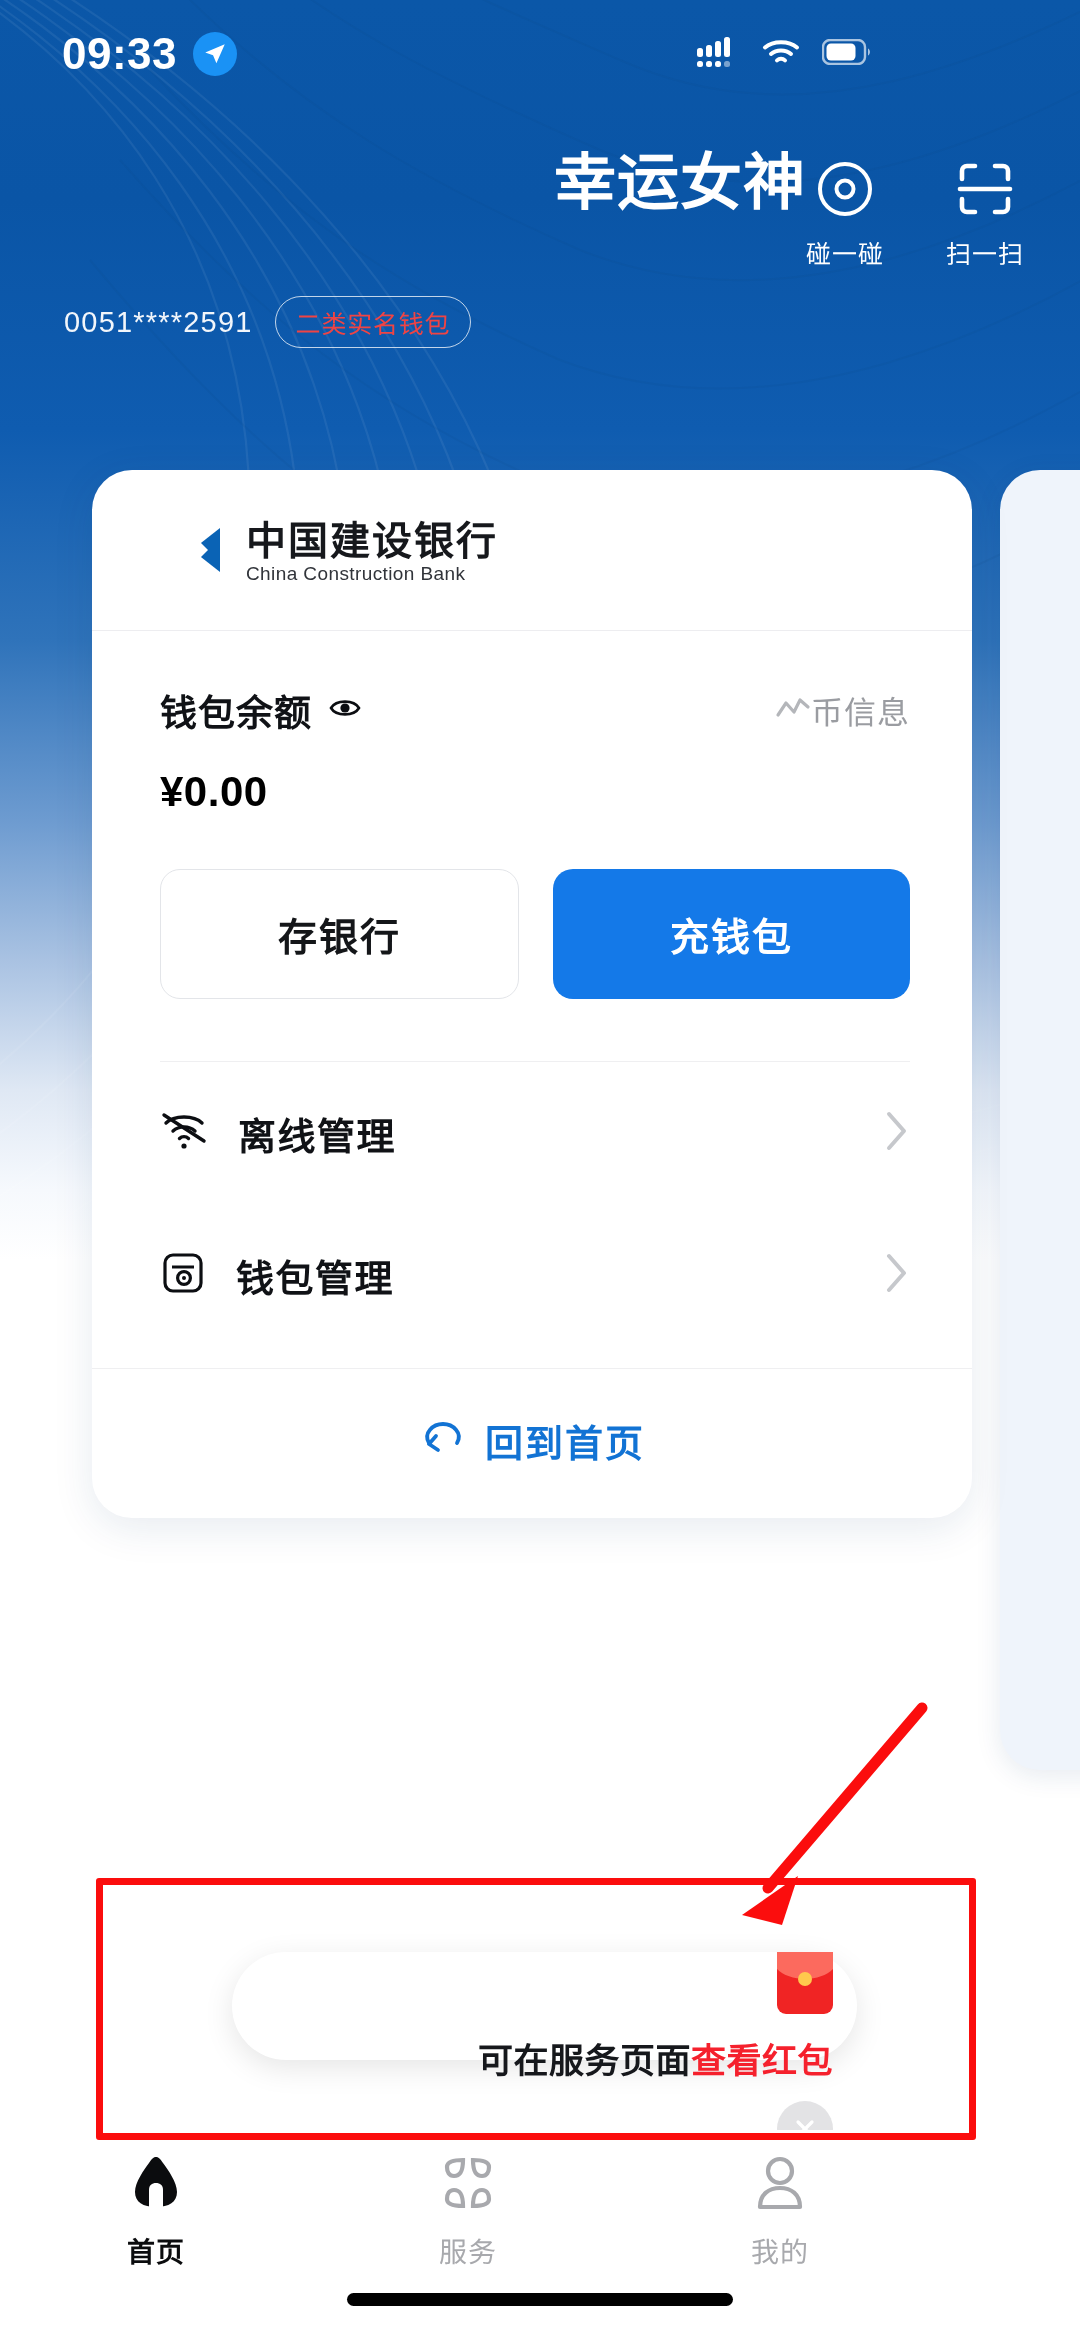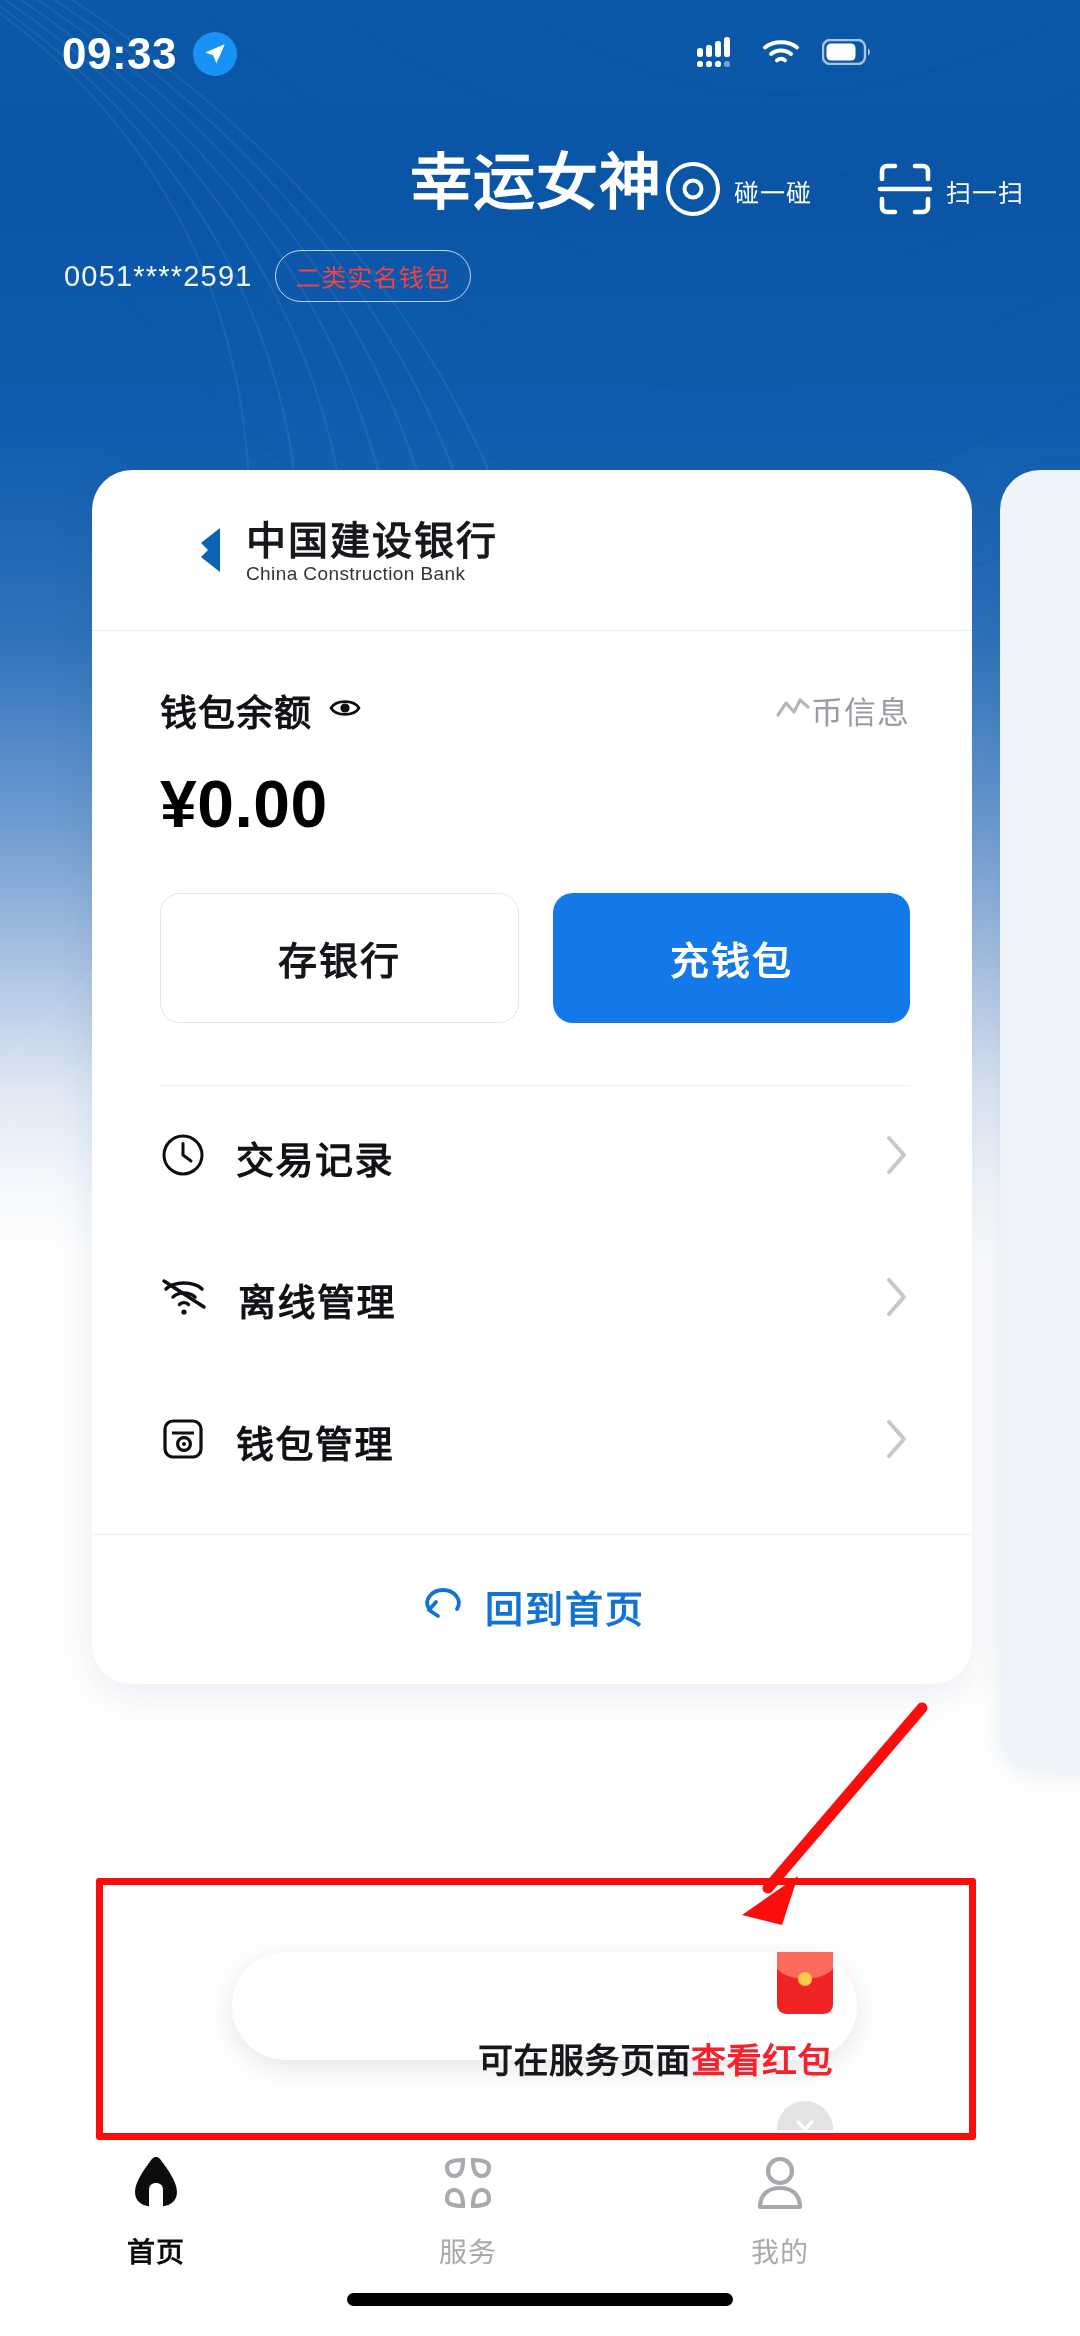--- a/index.html
+++ b/index.html
@@ -43,21 +43,21 @@
   .header { position:absolute; top:150px; left:0; width:1080px; z-index:6; color:#fff; }
   .hd-row { display:flex; align-items:flex-start; justify-content:flex-end; padding:0 56px 0 64px; }
   .hd-name { font-size:62px; font-weight:700; line-height:1.05; letter-spacing:1px; }
   .hd-sub { display:flex; align-items:center; gap:22px; margin-top:26px; padding-left:64px; }
   .hd-acct { font-size:29px; font-weight:400; letter-spacing:1.2px; color:#f2f6fb; }
   .hd-badge {
     font-size:25px; padding:7px 20px; border:1.6px solid rgba(255,255,255,.75);
     border-radius:28px; color:#ef4444; letter-spacing:.8px; white-space:nowrap;
   }
   .hd-actions { display:flex; gap:62px; padding-top:8px; }
-  .hd-act { display:flex; flex-direction:row; align-items:center; gap:10px; }
+  .hd-act { display:flex; flex-direction:column; align-items:center; gap:10px; }
   .hd-act-label { font-size:25px; color:#fff; letter-spacing:1px; }
 
   
   .card-peek {
     position:absolute; left:1000px; top:470px; width:200px; height:1300px;
     background:#eff4fb; border-radius:40px; z-index:2;
     box-shadow:0 6px 26px rgba(20,60,110,.10);
   }
   .card {
     position:absolute; left:92px; top:470px; width:880px;
@@ -71,21 +71,21 @@
   .ccb-en { font-size:19px; color:#31343a; letter-spacing:.4px; line-height:1; }
   .card-div { height:1px; background:#ededf0; margin:0; }
 
   .bal-block { padding:52px 62px 0 68px; }
   .bal-row { display:flex; align-items:center; justify-content:space-between; }
   .bal-left { display:flex; align-items:center; gap:16px; }
   .bal-label { font-size:37px; font-weight:700; color:#101216; letter-spacing:1px; }
   .bal-right { display:flex; align-items:center; gap:0; }
   .bal-right-label { font-size:32px; color:#9a9ca1; letter-spacing:1px; }
   .bal-amount {
-    font-size:66px; font-weight:700; color:#000; letter-spacing:.5px;
+    font-size:42px; font-weight:700; color:#000; letter-spacing:.5px;
     margin-top:34px; line-height:1;
   }
 
   .btn-row { display:flex; gap:34px; padding:56px 62px 62px 68px; }
   .btn {
     flex:1; height:130px; border-radius:20px;
     display:flex; align-items:center; justify-content:center;
     font-size:39px; font-weight:700; letter-spacing:2px; cursor:pointer;
   }
   .btn-outline { background:#fff; border:1.6px solid #e3e5e9; color:#141619; }
@@ -295,34 +295,20 @@
     </div>
 
     <div class="btn-row">
       <div class="btn btn-outline">存银行</div>
       <div class="btn btn-primary">充钱包</div>
     </div>
 
     <div class="menu">
       <div class="menu-sep"></div>
 
-      <div class="menu-item">
-        <span>
-          <svg width="46" height="46" viewBox="0 0 46 46" fill="none" stroke="#0c0e12" stroke-width="3" stroke-linecap="round">
-            <circle cx="23" cy="23" r="19"></circle>
-            <path d="M23 11.5 V23 L31 29"></path>
-          </svg>
-        </span>
-        <span class="menu-label">交易记录</span>
-        <span>
-          <svg width="26" height="44" viewBox="0 0 26 44" fill="none" stroke="#c6c8cc" stroke-width="4" stroke-linecap="round" stroke-linejoin="round">
-            <path d="M5 5 L20 22 L5 39"></path>
-          </svg>
-        </span>
-      </div>
 
       <div class="menu-item">
         <span>
           <svg width="48" height="42" viewBox="0 0 48 42" fill="none" stroke="#0c0e12" stroke-width="3.4" stroke-linecap="round">
             <path d="M6 13 C14 5 34 5 42 13"></path>
             <path d="M13 21 C19 15.5 29 15.5 35 21"></path>
             <path d="M19.5 28.5 C22 26 26 26 28.5 28.5"></path>
             <circle cx="24" cy="36" r="2.6" fill="#0c0e12" stroke="none"></circle>
             <path d="M4 5 L44 31" stroke-width="3.4"></path>
           </svg>

